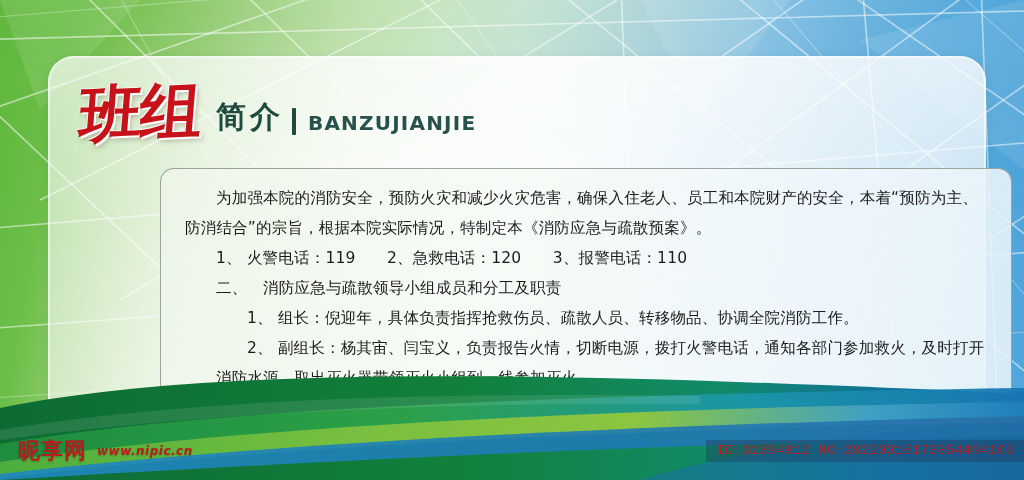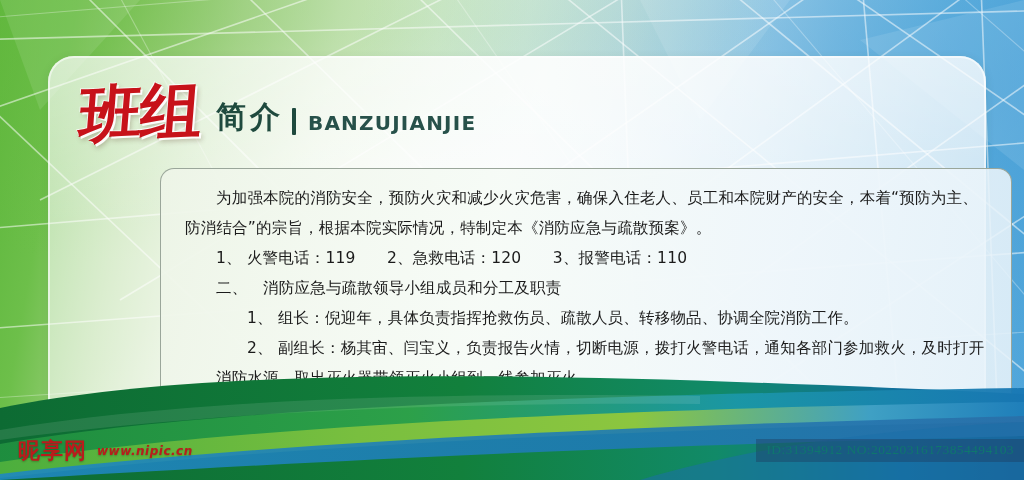--- a/index.html
+++ b/index.html
@@ -122,23 +122,23 @@
   }
   .wm-url{
     font-size:12px;font-weight:700;font-style:italic;letter-spacing:.5px;
     text-shadow:0 1px 2px rgba(0,0,0,.25);
   }
 
   
   .id-strip{
     position:absolute;right:0;bottom:18px;
     background:rgba(30,60,95,.42);
-    color:#0f766e;font-size:13.5px;letter-spacing:.4px;
+    color:#b91c1c;font-size:13.5px;letter-spacing:.4px;
     padding:3px 10px 4px 10px;
-    font-family:Liberation Serif, serif;
+    font-family:Liberation Mono, monospace;
     white-space:nowrap;
   }
 
   
   .tail-line{
     position:absolute;left:690px;bottom:34px;
     font-size:15.5px;color:#1b1b1b;white-space:nowrap;
     font-family:"DejaVu Sans","Liberation Sans",sans-serif;
     opacity:.9;
   }

